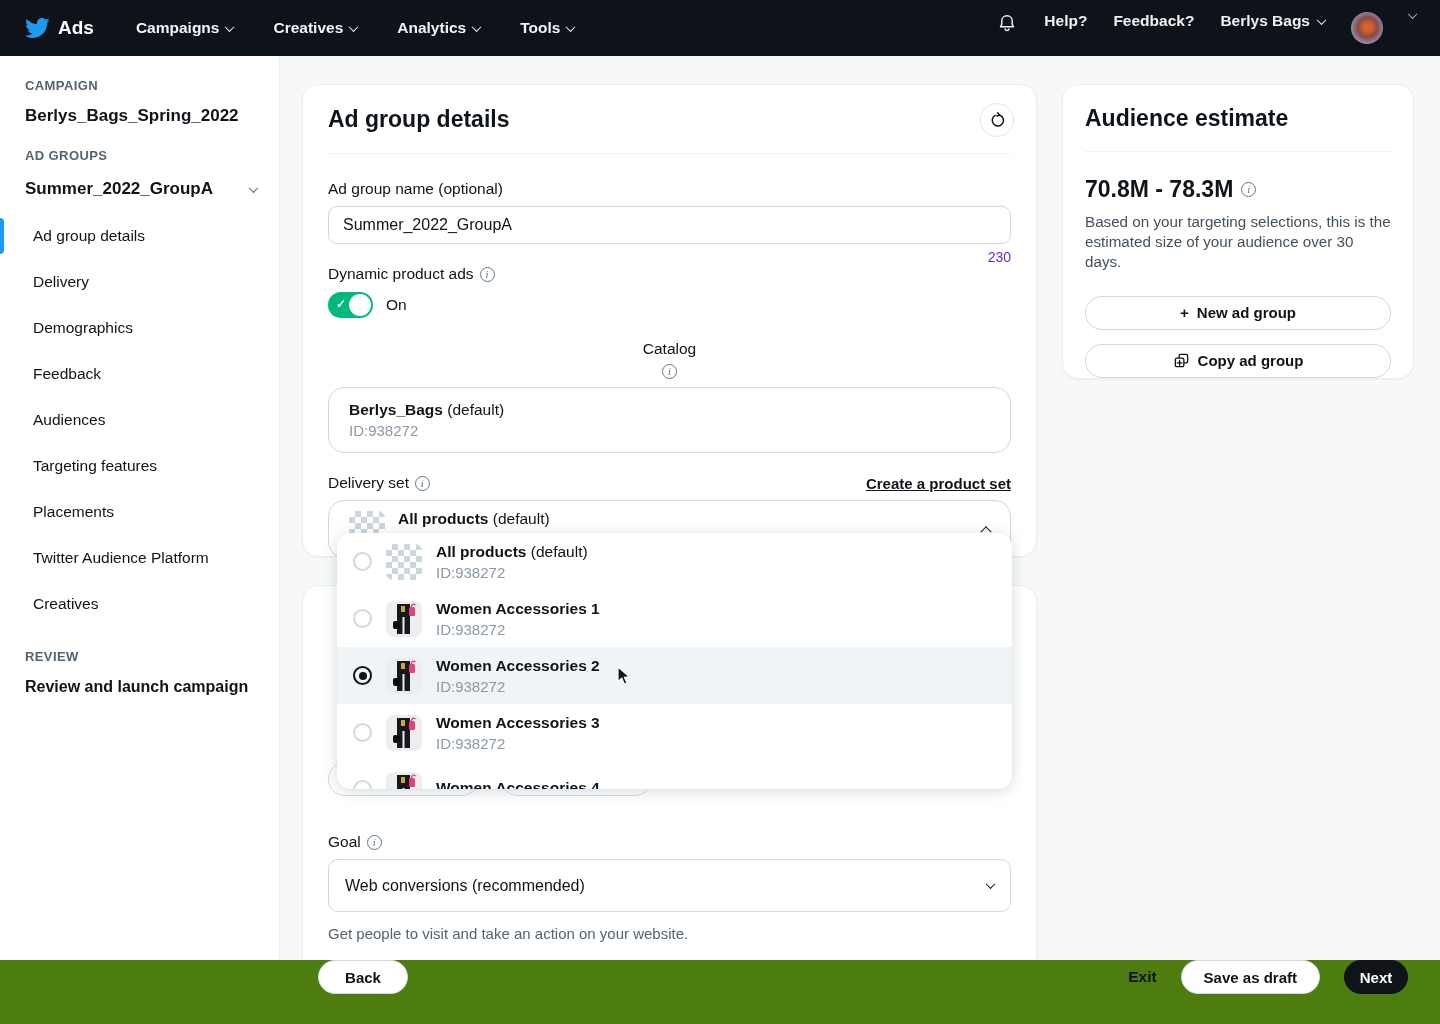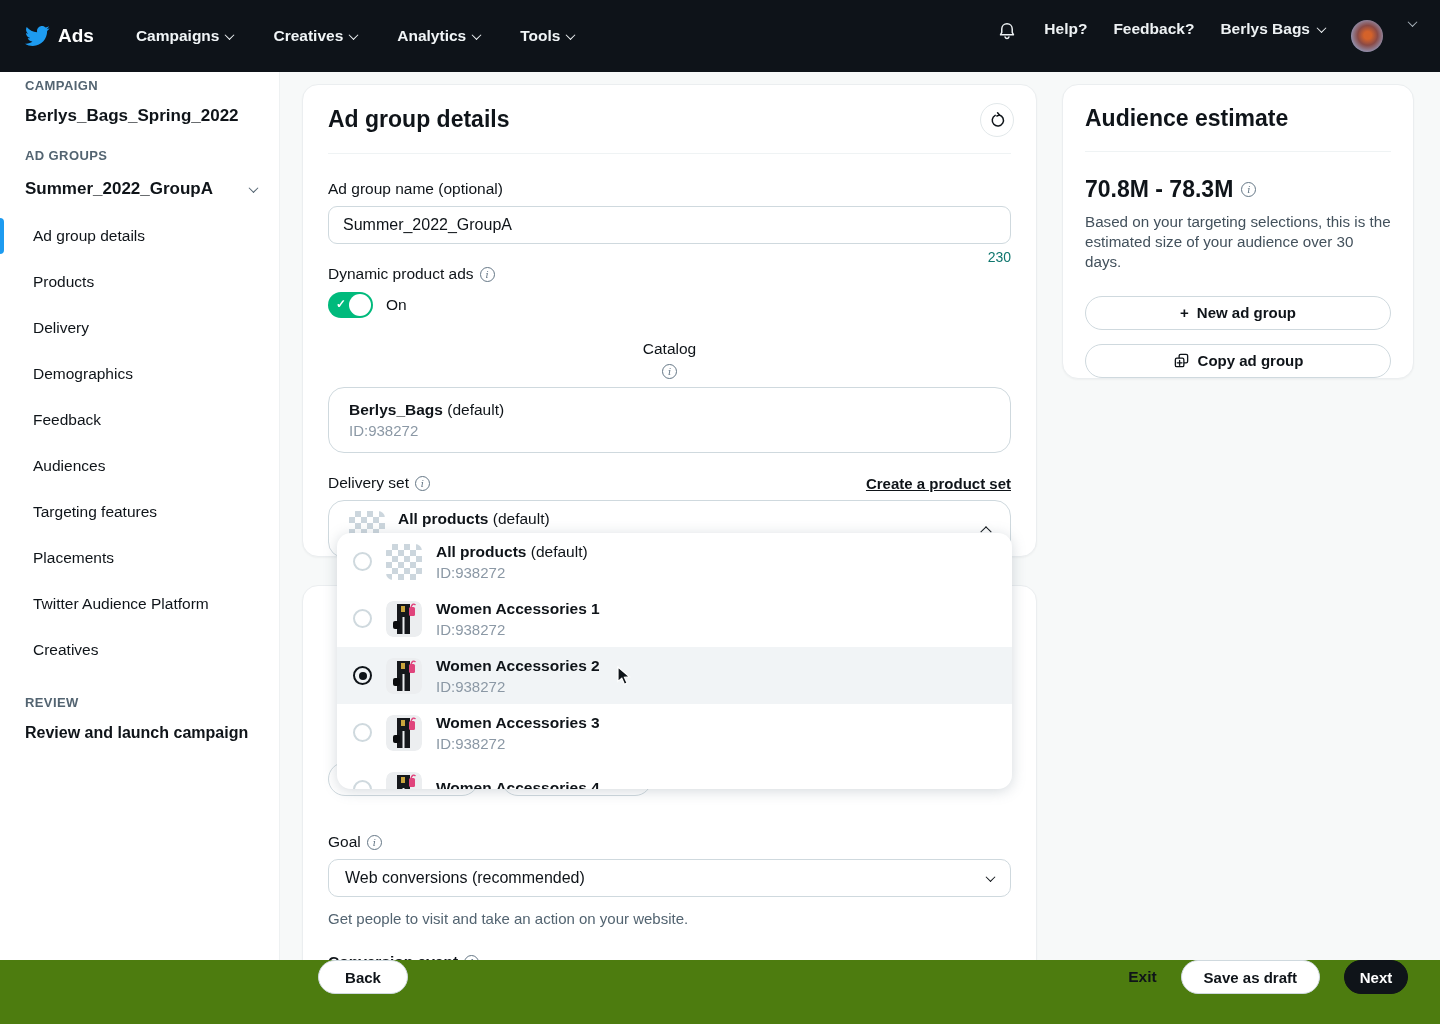--- a/index.html
+++ b/index.html
@@ -1,21 +1,21 @@
 <!DOCTYPE html>
 <html><head>
 <meta charset="utf-8">
 <style>
   * { margin:0; padding:0; box-sizing:border-box; }
   html,body { width:1440px; height:1024px; }
   body { font-family:"Liberation Sans", sans-serif; color:#0f1419; }
   .app { position:relative; width:1440px; height:1024px; overflow:hidden; background:#f7f9f9; }
 
   
-  .topnav { position:absolute; left:0; top:0; width:1440px; height:72px; background:#0e1319;
+  .topnav { position:absolute; left:0; top:0; width:1440px; height:56px; background:#0e1319;
             display:flex; align-items:center; padding:0 24px; z-index:40; }
   .brand { display:flex; align-items:center; gap:8px; margin-right:42px; }
   .brand-text { color:#ffffff; font-weight:800; font-size:19px; }
   .nav-menu { display:flex; align-items:center; gap:7px; color:#f1f5f7; font-weight:700;
               font-size:15.5px; margin-right:40px; cursor:pointer; }
   .chev { width:7px; height:7px; border-right:1.8px solid currentColor; border-bottom:1.8px solid currentColor;
           transform:rotate(45deg) translate(-1px,-1px); display:inline-block; }
   .chev.up { transform:rotate(-135deg) translate(-2px,-2px); }
   .nav-right { margin-left:auto; display:flex; align-items:flex-start; gap:26px; color:#eef2f4; }
   .nav-link { font-weight:700; font-size:15.5px; cursor:pointer; }
@@ -50,21 +50,21 @@
   #card-details .divider { margin:20px 0 26px; }
   .refresh-btn { position:absolute; right:22px; top:18px; width:34px; height:34px; border-radius:50%;
                  border:1px solid #e2e8ea; background:#fff; display:flex; align-items:center; justify-content:center;
                  cursor:pointer; }
   .field-label { display:flex; align-items:center; gap:6px; font-size:15.5px; color:#0f1419; }
   .info-i { width:15px; height:15px; border-radius:50%; border:1.2px solid #657786; color:#657786;
             font-size:10px; line-height:13px; text-align:center; display:inline-block; font-style:italic;
             font-family:"DejaVu Serif", serif; cursor:pointer; }
   .text-input { width:100%; height:38px; border:1px solid #cfd9de; border-radius:9px; padding:0 14px;
                 font-size:16px; color:#0f1419; font-family:inherit; outline:none; background:#fff; margin-top:8px; }
-  .char-count { text-align:right; color:#0f766e; font-size:14px; margin-top:5px; }
+  .char-count { text-align:right; color:#6d28d9; font-size:14px; margin-top:5px; }
   .toggle-row { display:flex; align-items:center; gap:13px; margin-top:9px; }
   .toggle { position:relative; width:45px; height:26px; border-radius:13px; background:#00ba7c; cursor:pointer; }
   .toggle .knob { position:absolute; right:2px; top:2px; width:22px; height:22px; border-radius:50%; background:#fff; }
   .toggle .tick { position:absolute; left:8px; top:5px; color:#fff; font-size:12px; font-weight:700; }
   .toggle-state { font-size:15.5px; }
   .box-select { border:1px solid #cfd9de; border-radius:16px; background:#fff; margin-top:8px; }
   .catalog-box { padding:13px 20px; cursor:pointer; }
   .entity-name { font-size:15.5px; }
   .entity-name b { font-weight:700; }
   .entity-id { font-size:15px; color:#8b98a5; margin-top:3px; }
@@ -79,21 +79,21 @@
       background-size:12px 12px; background-position:0 0,6px 6px; }
 
   
   #card-schedule { left:302px; top:585px; width:735px; height:600px; padding:0 25px; z-index:4; }
   .spacer-hidden { height:176px; }
   .time-btns { display:flex; gap:22px; }
   .pill-btn { display:flex; align-items:center; justify-content:center; gap:8px; height:34px;
               border:1px solid #cfd9de; border-radius:17px; background:#fff; font-size:15px; font-weight:700;
               color:#0f1419; cursor:pointer; padding:0 22px; font-family:inherit; }
   .goal-label { margin-top:37px; }
-  .select-input { height:38px; border:1px solid #cfd9de; border-radius:10px; display:flex; align-items:center;
+  .select-input { height:53px; border:1px solid #cfd9de; border-radius:10px; display:flex; align-items:center;
                   padding:0 16px; font-size:16px; margin-top:8px; cursor:pointer; background:#fff; }
   .select-input .chev { margin-left:auto; }
   .helper-text { color:#536471; font-size:15px; margin-top:13px; }
   .conv-label { margin-top:26px; font-weight:700; }
 
   
   .dropdown { position:absolute; left:337px; top:533px; width:675px; height:256px; background:#fff;
               border-radius:14px; box-shadow:0 2px 14px rgba(101,119,134,.28); overflow:hidden; z-index:15; }
   .dd-row { height:57px; display:flex; align-items:center; gap:14px; padding:0 16px; cursor:pointer; }
   .dd-row.selected { background:#f1f4f6; }
@@ -174,21 +174,20 @@
   <div class="sidebar">
     <div class="side-section-label">CAMPAIGN</div>
     <div class="side-campaign">Berlys_Bags_Spring_2022</div>
     <div class="side-section-label">AD GROUPS</div>
     <div class="side-adgroup">
       <span>Summer_2022_GroupA</span>
       <span class="chev"></span>
     </div>
     <div class="side-items">
       <div class="side-item active">Ad group details</div>
-      <div class="side-item">Products</div>
       <div class="side-item">Delivery</div>
       <div class="side-item">Demographics</div>
       <div class="side-item">Feedback</div>
       <div class="side-item">Audiences</div>
       <div class="side-item">Targeting features</div>
       <div class="side-item">Placements</div>
       <div class="side-item">Twitter Audience Platform</div>
       <div class="side-item">Creatives</div>
     </div>
     <div class="side-section-label">REVIEW</div>

